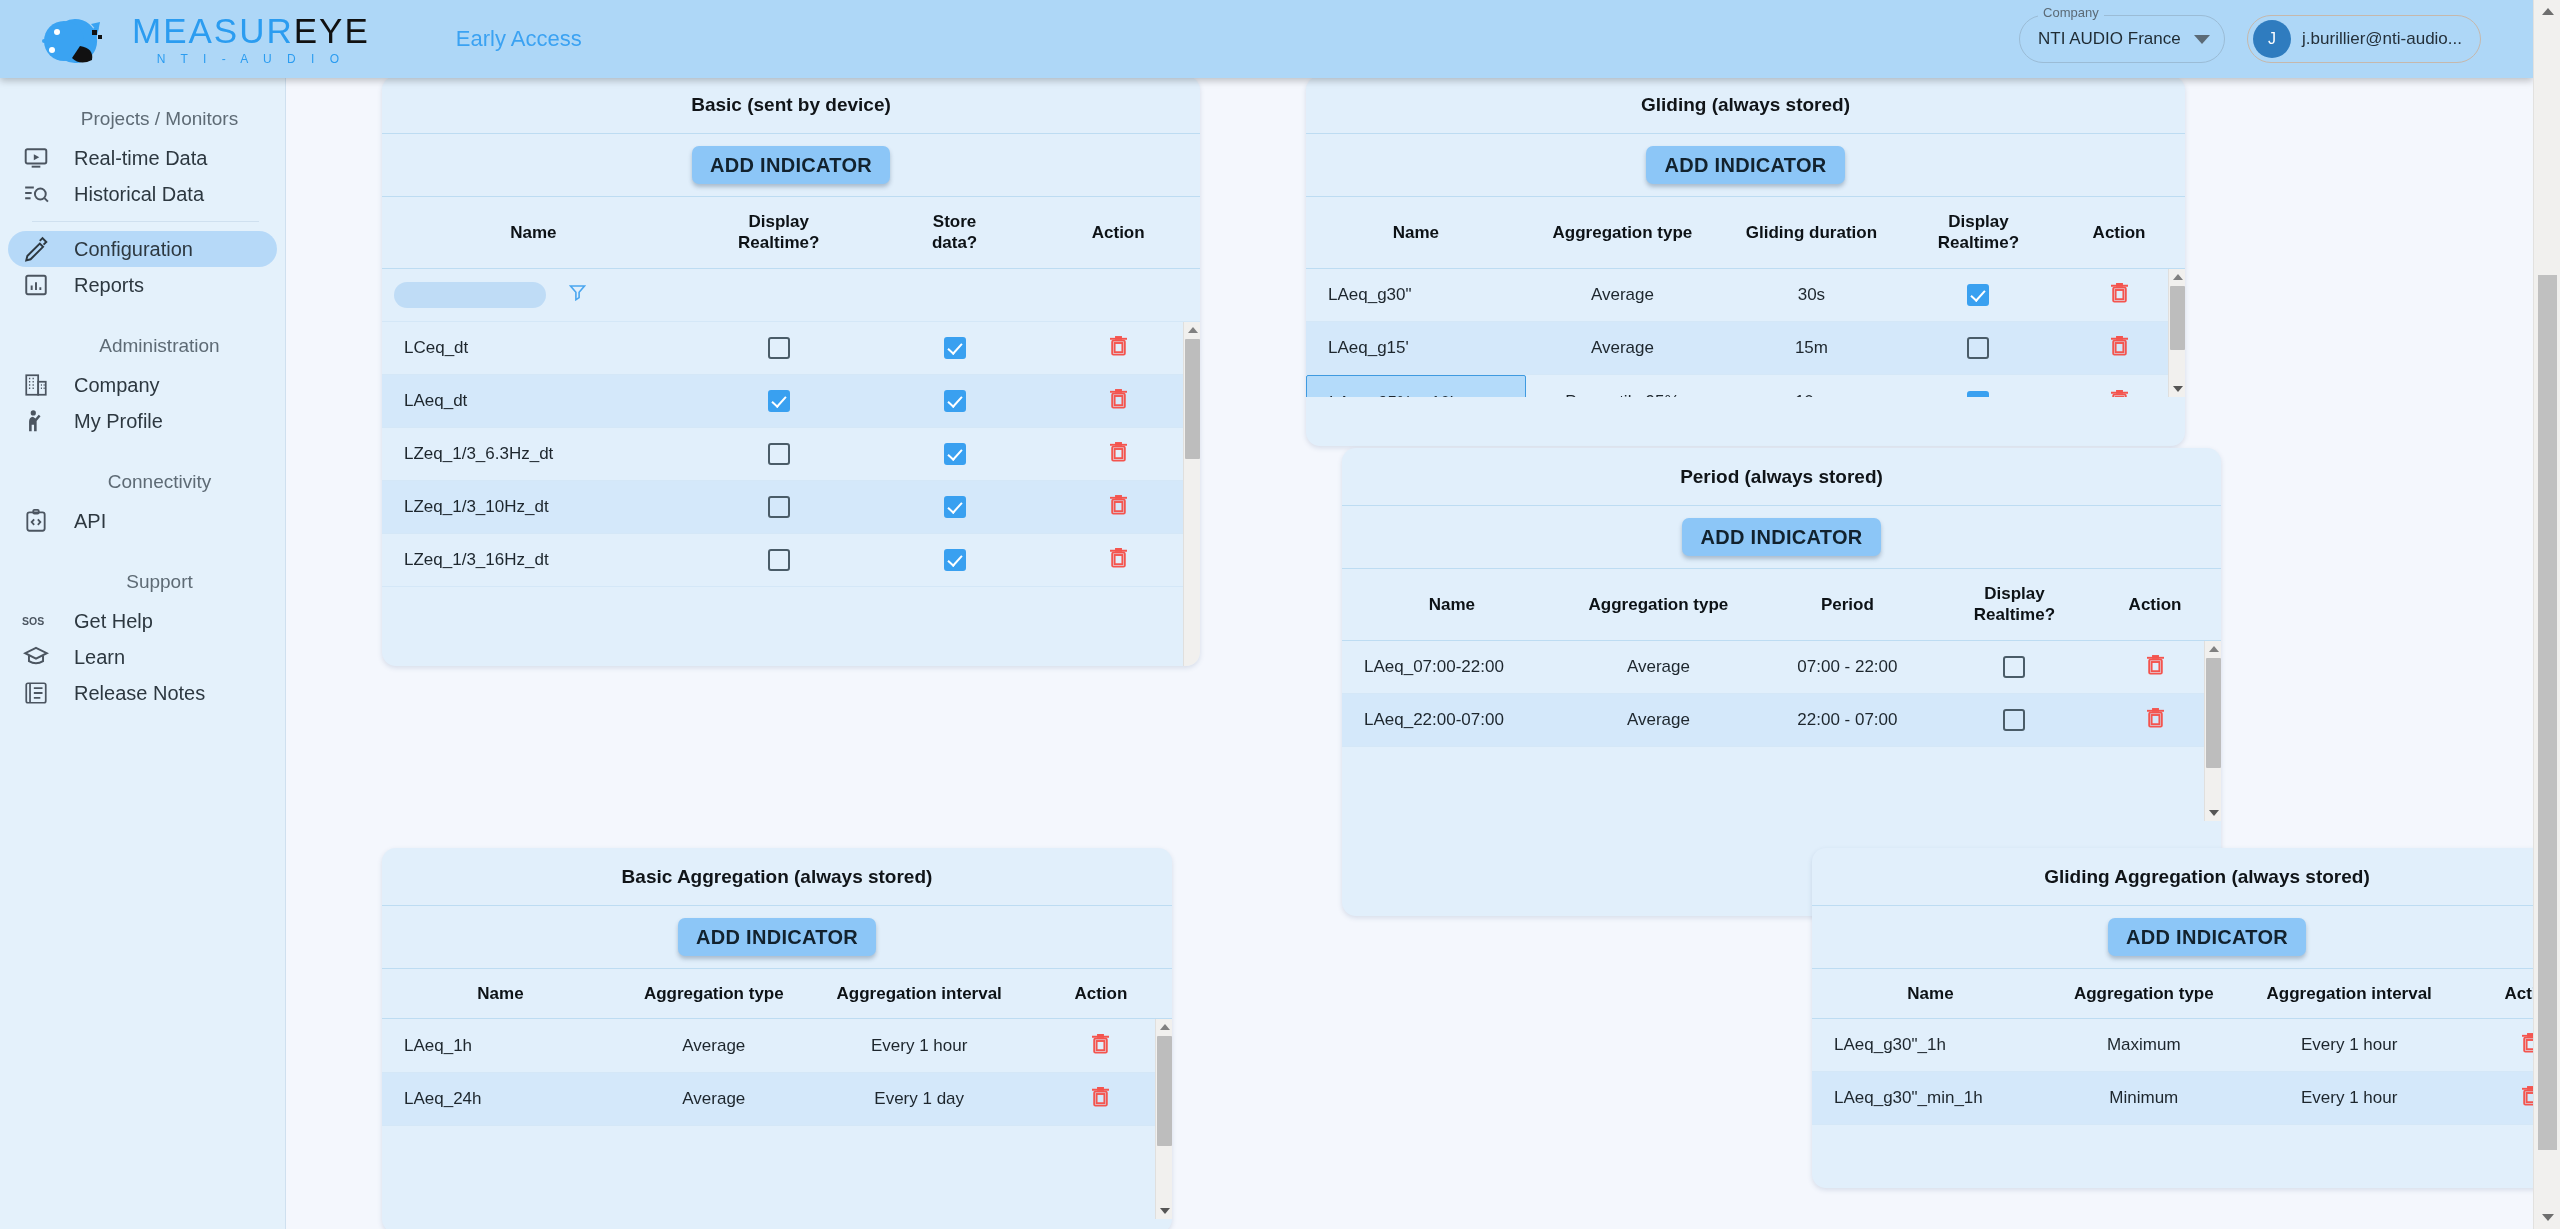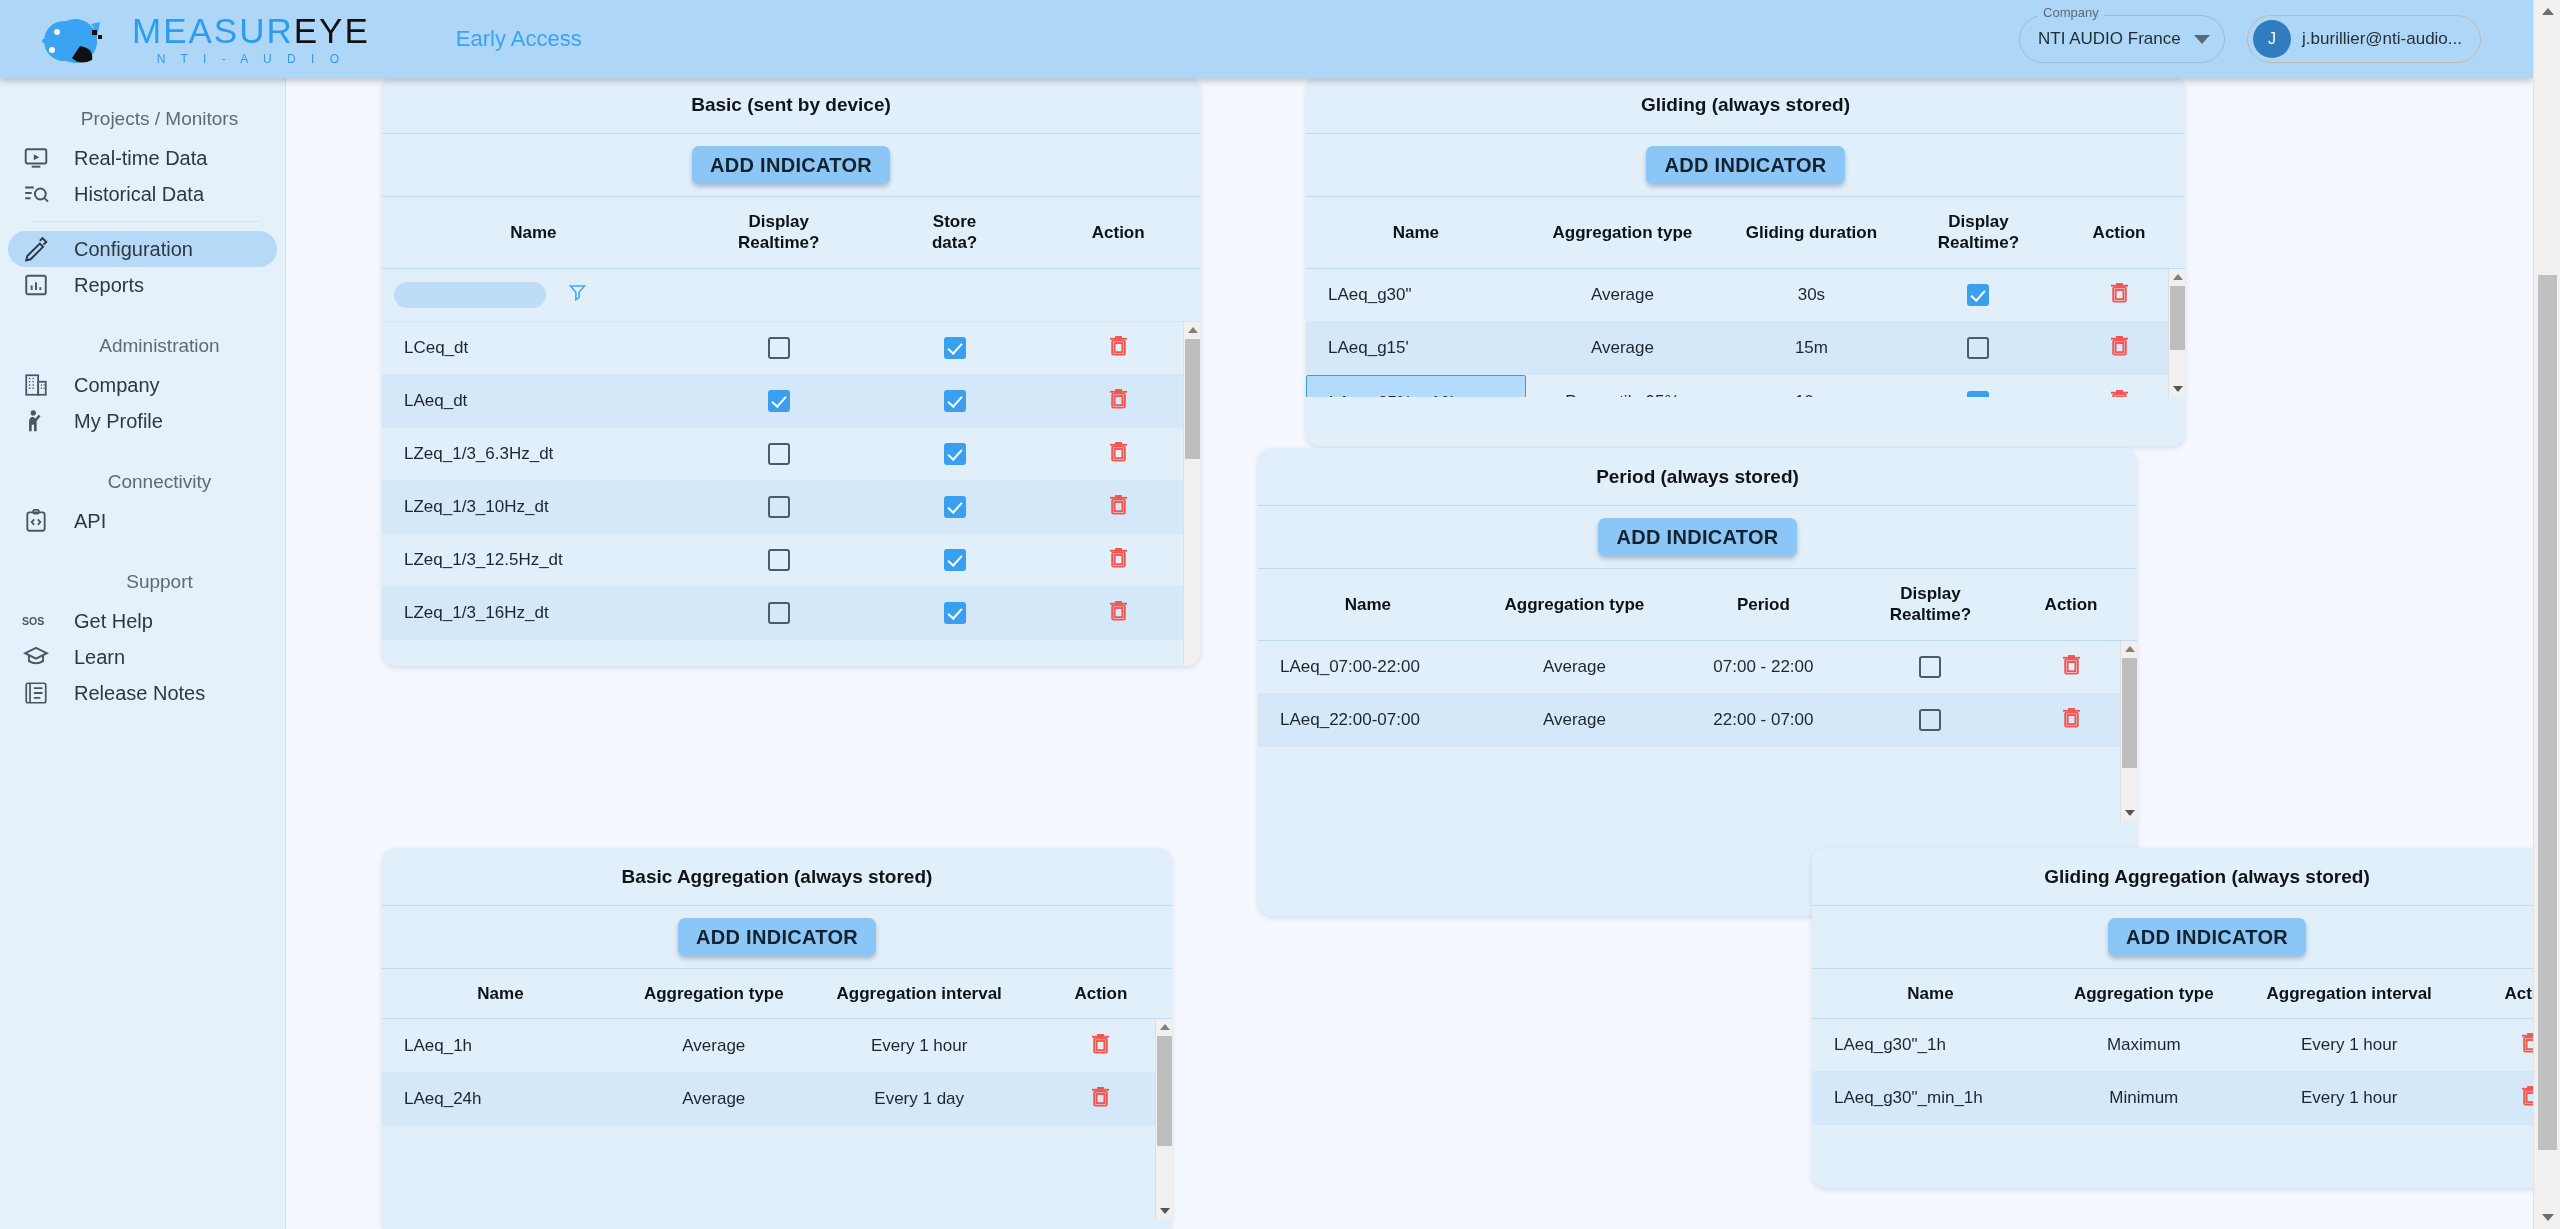--- a/index.html
+++ b/index.html
@@ -407,31 +407,20 @@
               <td><span class="chk off"></span></td>
               <td><span class="chk on"></span></td>
               <td><span class="trash"><svg width="21" height="23" viewBox="0 0 21 23" fill="none" stroke="#f4544e" stroke-width="1.9">
                     <path d="M2 4.8 h17"></path>
                     <path d="M8 3 h5 v1.8 h-5 z" fill="#f4544e"></path>
                     <rect x="4.2" y="6.6" width="12.6" height="14" rx="1.2"></rect>
                     <rect x="6.6" y="9" width="7.8" height="9.2"></rect>
                   </svg></span></td>
             </tr>
             <tr>
-              <td class="namecell">LZeq_1/3_12.5Hz_dt</td>
-              <td><span class="chk off"></span></td>
-              <td><span class="chk on"></span></td>
-              <td><span class="trash"><svg width="21" height="23" viewBox="0 0 21 23" fill="none" stroke="#f4544e" stroke-width="1.9">
-                    <path d="M2 4.8 h17"></path>
-                    <path d="M8 3 h5 v1.8 h-5 z" fill="#f4544e"></path>
-                    <rect x="4.2" y="6.6" width="12.6" height="14" rx="1.2"></rect>
-                    <rect x="6.6" y="9" width="7.8" height="9.2"></rect>
-                  </svg></span></td>
-            </tr>
-            <tr>
               <td class="namecell">LZeq_1/3_16Hz_dt</td>
               <td><span class="chk off"></span></td>
               <td><span class="chk on"></span></td>
               <td><span class="trash"><svg width="21" height="23" viewBox="0 0 21 23" fill="none" stroke="#f4544e" stroke-width="1.9">
                     <path d="M2 4.8 h17"></path>
                     <path d="M8 3 h5 v1.8 h-5 z" fill="#f4544e"></path>
                     <rect x="4.2" y="6.6" width="12.6" height="14" rx="1.2"></rect>
                     <rect x="6.6" y="9" width="7.8" height="9.2"></rect>
                   </svg></span></td>
             </tr>
@@ -519,21 +508,21 @@
           </tbody>
       </table>
       <div class="vscroll">
         <span class="arrow-up"></span>
         <div class="thumb" style="top:17px;height:64px;"></div>
         <span class="arrow-down"></span>
       </div>
     </div>
   </div>
 
-  <div class="panel" id="panel-period" style="left:972px; top:370px; width:879px; height:468px;">
+  <div class="panel" id="panel-period" style="left:1056px; top:370px; width:879px; height:468px;">
     <div class="panel-title">Period (always stored)</div>
     <div class="panel-toolbar">
       <button class="add-btn">ADD INDICATOR</button>
     </div>
     <table class="grid">
       <colgroup>
           <col style="width:25%">
           <col style="width:22%">
           <col style="width:21%">
           <col style="width:17%">

